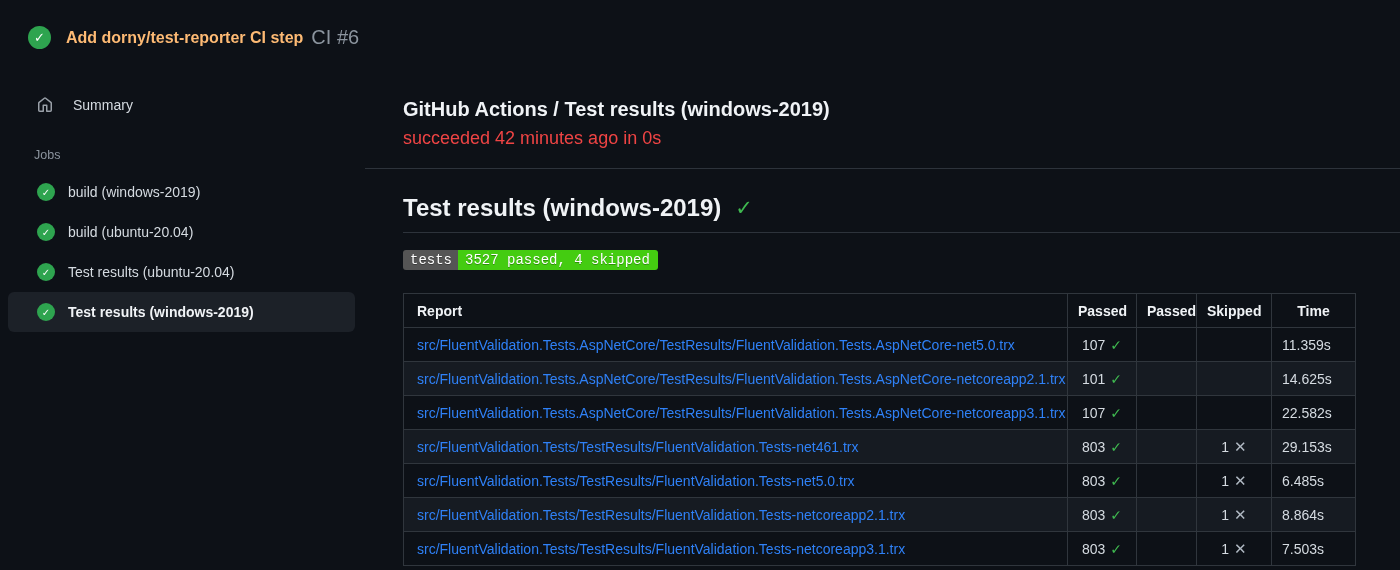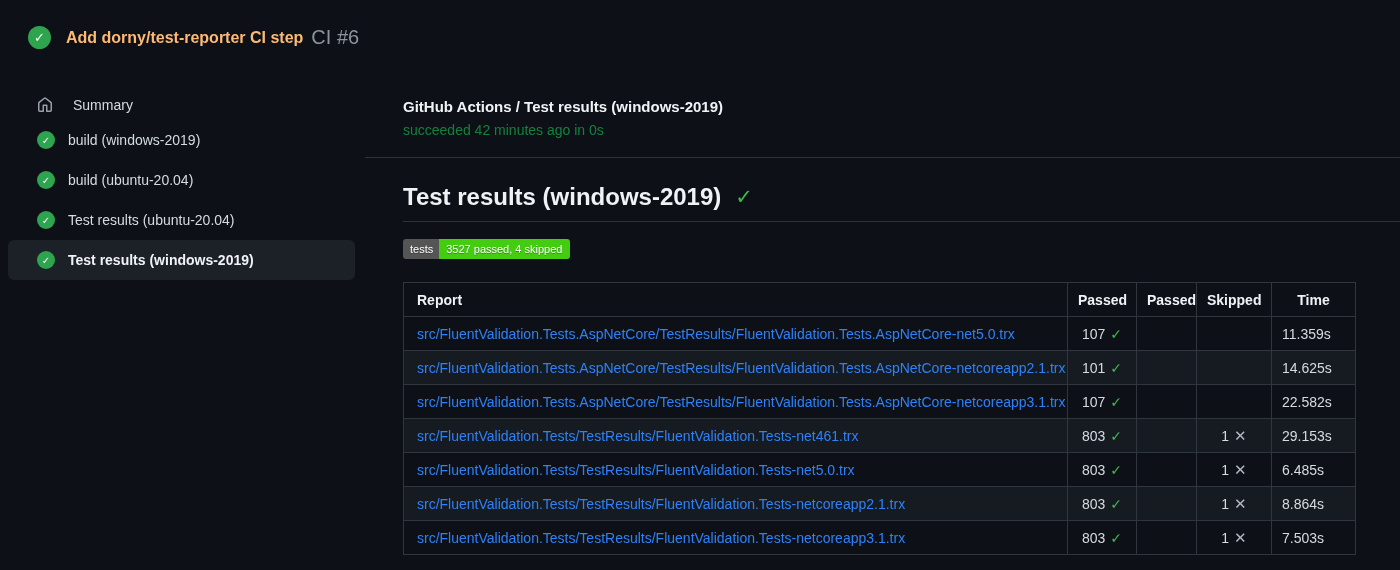--- a/index.html
+++ b/index.html
@@ -45,37 +45,37 @@
   .job-check {
     width: 18px; height: 18px; border-radius: 50%;
     background: #2ea44f; color: #fff; flex: 0 0 auto;
     display: inline-flex; align-items: center; justify-content: center;
     font-size: 10px; font-weight: 700;
     font-family: "DejaVu Sans", sans-serif;
   }
 
   
   .main { position: absolute; top: 90px; left: 365px; right: 0; }
-  .check-title { font-size: 15px; font-weight: 700; margin: 8px 0 0 38px; color: #f0f3f6; }
-  .check-status { font-size: 14px; color: #15803d; margin: 7px 0 0 38px; }
+  .check-title { font-size: 20px; font-weight: 700; margin: 8px 0 0 38px; color: #f0f3f6; }
+  .check-status { font-size: 18px; color: #ef4444; margin: 7px 0 0 38px; }
   .divider-full { border: 0; border-top: 1px solid #2d333b; margin-top: 19px; }
   .section-heading {
     margin: 25px 0 0 38px; font-size: 24px; font-weight: 600; color: #f0f3f6;
     display: flex; align-items: center; gap: 14px;
   }
   .heading-check {
     color: #3fb950; font-size: 21px; font-weight: 700;
     font-family: "DejaVu Sans", sans-serif;
   }
   .divider-inner { border: 0; border-top: 1px solid #2d333b; margin: 10px 0 0 38px; }
 
   
   .badge {
     display: inline-flex; margin: 17px 0 0 38px;
-    font-family: Liberation Sans, sans-serif; font-size: 11px; color: #fff;
+    font-family: Liberation Mono, monospace; font-size: 14px; color: #fff;
     text-shadow: 0 1px 0 rgba(1,1,1,0.3); line-height: 14px;
   }
   .badge-label { background: #555555; padding: 3px 6px 3px 7px; border-radius: 3px 0 0 3px; }
   .badge-value { background: #44cc11; padding: 3px 8px 3px 7px; border-radius: 0 3px 3px 0; }
 
   
   table.results {
     border-collapse: collapse; margin: 23px 8px 0 38px;
     font-size: 14px; table-layout: fixed; width: 952px;
   }
@@ -106,20 +106,21 @@
   <span class="run-number">CI #6</span>
 </div>
 
 <div class="sidebar">
   <div class="summary-item">
     <svg width="16" height="16" viewBox="0 0 16 16" aria-hidden="true">
       <path d="M6.906.664a1.749 1.749 0 0 1 2.187 0l5.25 4.2c.415.332.657.835.657 1.367v7.019A1.75 1.75 0 0 1 13.25 15h-3.5a.75.75 0 0 1-.75-.75V9H7v5.25a.75.75 0 0 1-.75.75h-3.5A1.75 1.75 0 0 1 1 13.25V6.23c0-.531.242-1.034.657-1.366l5.25-4.2Zm1.25 1.171a.25.25 0 0 0-.312 0l-5.25 4.2a.25.25 0 0 0-.094.196v7.019c0 .138.112.25.25.25H5.5V8.25a.75.75 0 0 1 .75-.75h3.5a.75.75 0 0 1 .75.75v5.25h2.75a.25.25 0 0 0 .25-.25V6.23a.25.25 0 0 0-.094-.195Z"></path>
     </svg>
     <span>Summary</span>
   </div>
+  <div class="jobs-label">Jobs</div>
   <ul class="job-list">
   <li class="job-item">
     <span class="job-check">✓</span>
     <span>build (windows-2019)</span>
   </li>
 
   <li class="job-item">
     <span class="job-check">✓</span>
     <span>build (ubuntu-20.04)</span>
   </li>

